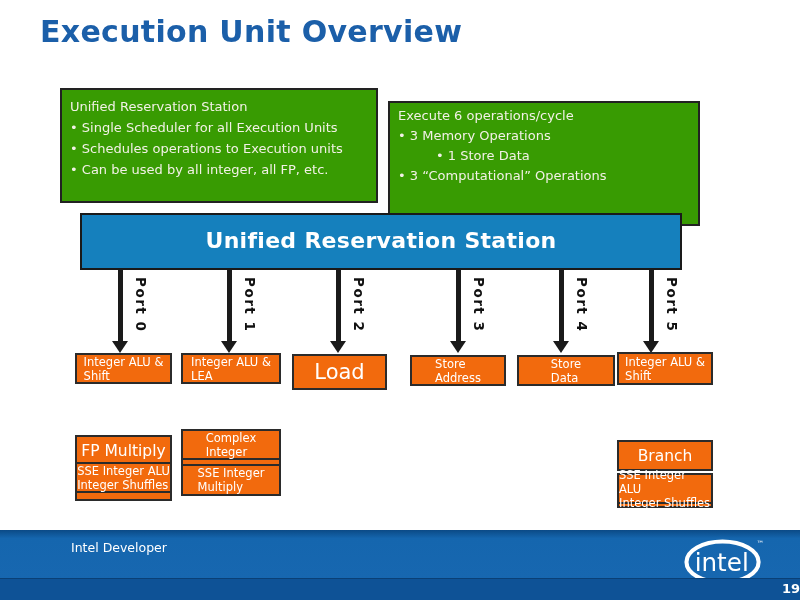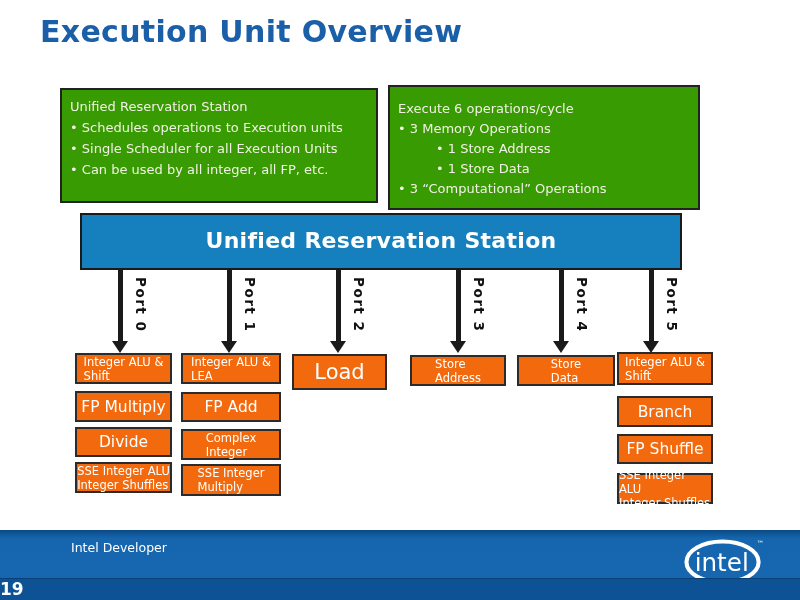--- a/index.html
+++ b/index.html
@@ -11,21 +11,21 @@
     position:absolute; left:40px; top:14px;
     font-size:30px; font-weight:bold; color:#1b5fa9; letter-spacing:0.3px;
   }
   
   .info-box {
     position:absolute; background:#389b02; border:2px solid #222;
     color:#f2f1e6; box-sizing:border-box;
   }
   .ib-left  { left:60px;  top:88px; width:318px; height:115px; padding:6px 8px; font-size:13px; }
   .ib-left  .ib-line { line-height:21px; }
-  .ib-right { left:388px; top:85px; width:312px; height:125px; padding:12px 8px; font-size:13px; }
+  .ib-right { left:388px; top:101px; width:312px; height:125px; padding:3px 8px; font-size:13px; }
   .ib-right .ib-line { line-height:20px; }
   .ib-line.sub { padding-left:38px; }
   
   .banner {
     position:absolute; left:80px; top:213px; width:602px; height:57px;
     background:#1580bd; border:2px solid #1a1a1a; box-sizing:border-box;
     color:#fff; font-weight:bold; font-size:22px; text-align:center; line-height:52px;
     letter-spacing:0.3px;
   }
   
@@ -37,55 +37,54 @@
     position:absolute; top:277px; writing-mode:vertical-rl;
     font-size:13.5px; font-weight:bold; color:#111; letter-spacing:1.5px;
   }
   
   .unit {
     position:absolute; background:#f26a0d; border:2px solid #2b2b2b; box-sizing:border-box;
     color:#fff; display:flex; align-items:center; justify-content:center;
     text-align:left; white-space:pre-line;
   }
   .u-sm { font-size:11.5px; line-height:14px; }
-  .u-md { font-size:15.5px; }
+  .u-md { font-size:15.5px;margin-top:44px; }
   .u-lg { font-size:21px; }
   
   .footer {
     position:absolute; left:0; top:530px; width:800px; height:70px;
     background:linear-gradient(180deg,#0b4a86 0%,#1566ae 12%,#1767b0 70%,#0d4e8e 100%);
   }
   .idf { position:absolute; left:71px; top:10px; color:#fff; }
   .idf-1 { font-size:12.5px; line-height:15px; }
   .idf-2 { font-size:25px; font-weight:bold; line-height:26px; letter-spacing:0.5px; }
   .intel-logo { position:absolute; left:684px; top:8px; }
   .page-strip {
     position:absolute; bottom:0; left:0; width:100%; height:21px;
     background:#0e5296; border-top:1px solid #0a4076;
-    color:#fff; font-size:17px; font-weight:bold; text-align:left; line-height:20px;
+    color:#fff; font-size:13px; font-weight:bold; text-align:right; line-height:20px;
   }
 </style>
 </head>
 <body>
 
 <div id="slide">
 
   <div class="title">Execution Unit Overview</div>
 
   <div class="info-box ib-left">
     <div class="ib-line">Unified Reservation Station</div>
+    <div class="ib-line">• Single Scheduler for all Execution Units</div>
     <div class="ib-line">• Schedules operations to Execution units</div>
-    <div class="ib-line">• Single Scheduler for all Execution Units</div>
     <div class="ib-line">• Can be used by all integer, all FP, etc.</div>
   </div>
 
   <div class="info-box ib-right">
     <div class="ib-line">Execute 6 operations/cycle</div>
     <div class="ib-line">• 3 Memory Operations</div>
-    <div class="ib-line sub">• 1 Store Address</div>
     <div class="ib-line sub">• 1 Store Data</div>
     <div class="ib-line">• 3 “Computational” Operations</div>
   </div>
 
   <div class="banner">Unified Reservation Station</div>
 
   <div class="arrow-shaft" style="left:118px"></div>
   <div class="arrow-head" style="left:112px"></div>
   <div class="arrow-shaft" style="left:227px"></div>
   <div class="arrow-head" style="left:221px"></div>

